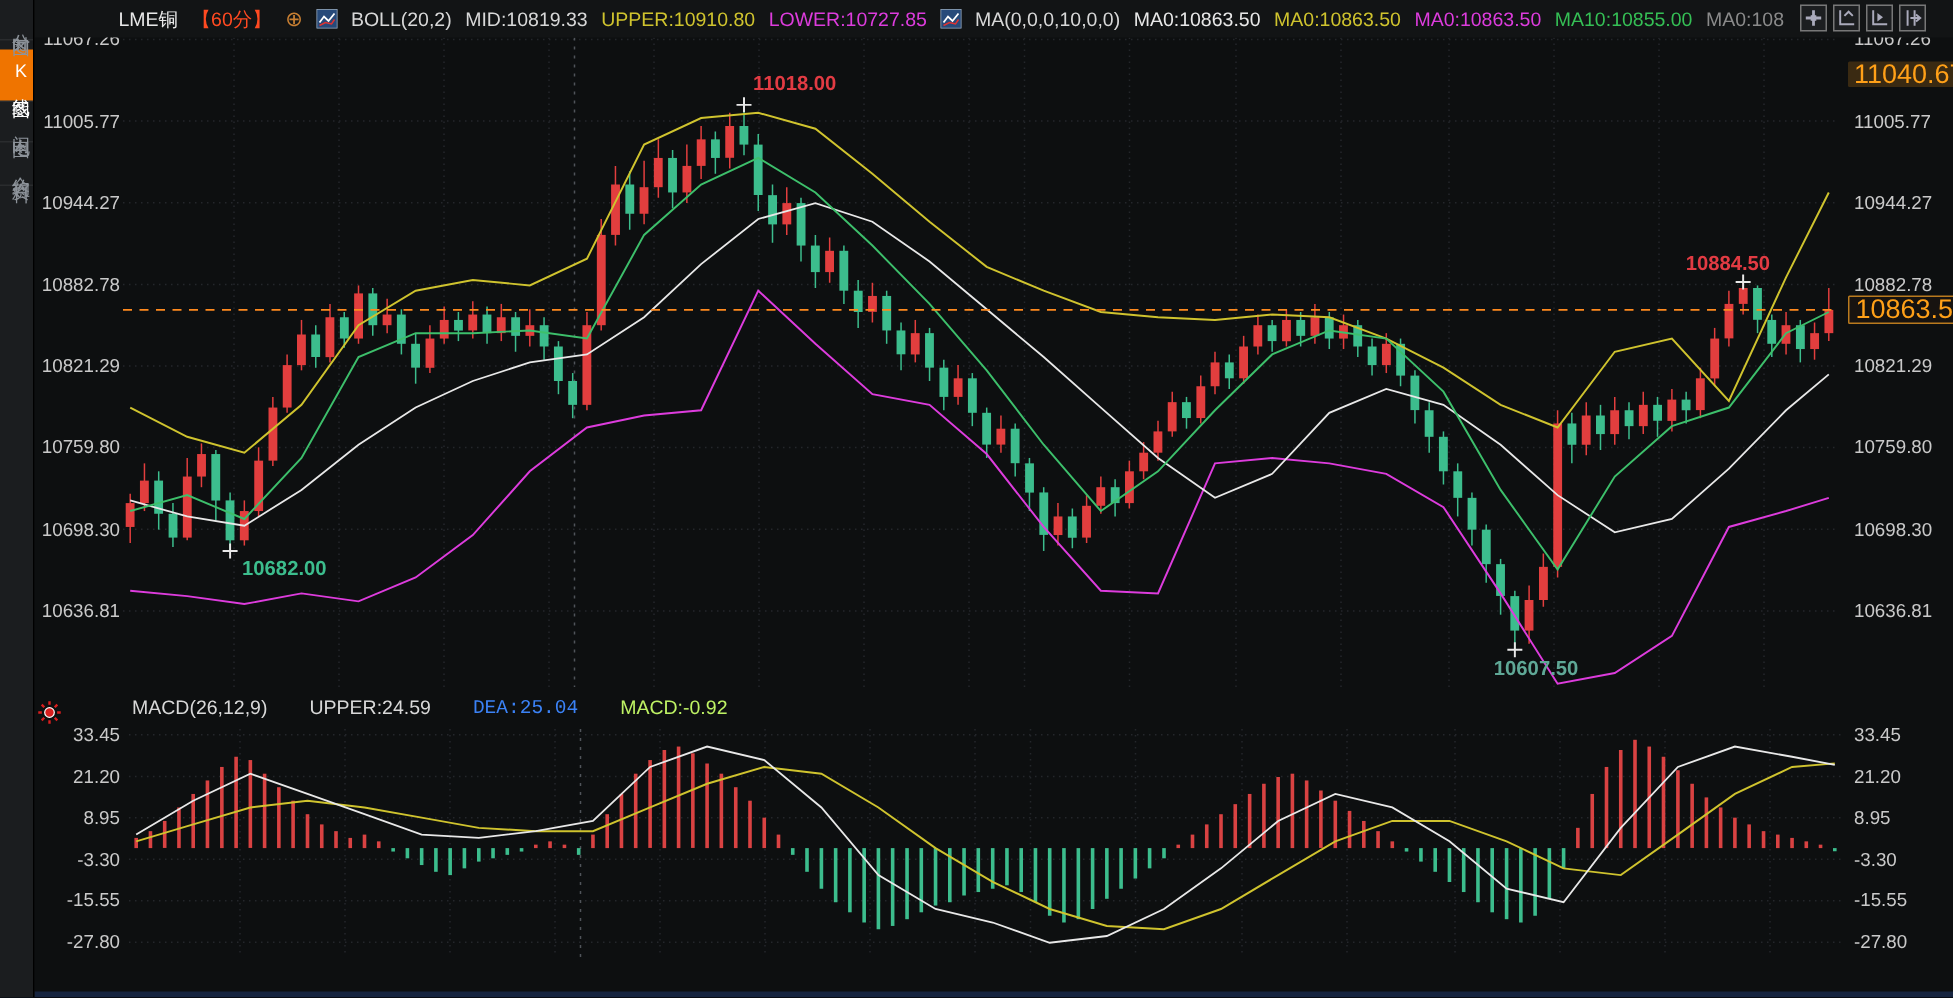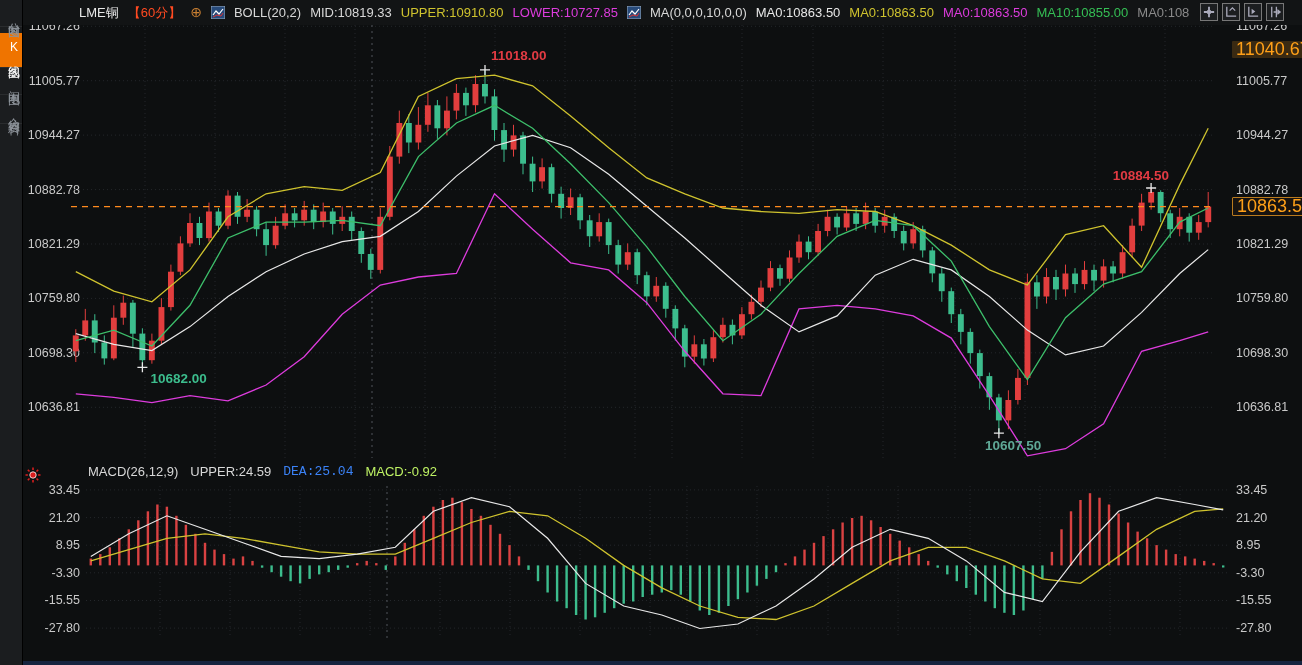--- a/index.html
+++ b/index.html
@@ -22,23 +22,23 @@
   
   .ylab{position:absolute;font-size:12.5px;color:#c9c9c9;line-height:16px;}
   #left-axis .ylab{right:6px;text-align:right;}
   #right-axis .ylab{left:8px;}
   #left-axis{position:absolute;left:22px;top:0;width:64px;height:640px;}
   #right-axis{position:absolute;left:1228px;top:0;width:74px;height:640px;}
   .pricetag{position:absolute;left:4px;font-size:18px;padding:0 4px;line-height:17px;border-radius:1px;}
   #tag-upper{color:#ffa018;background:#3a2a12;}
   #tag-last{color:#ffa018;background:#171310;border:1px solid #b97a1e;}
   
-  #main-plot{position:absolute;left:71px;top:25px;width:1142px;height:433px;}
+  #main-plot{position:absolute;left:82px;top:25px;width:1142px;height:433px;}
   #macd-plot{position:absolute;left:86px;top:486px;width:1142px;height:152px;}
-  #macd-header{position:absolute;left:88px;top:464px;height:20px;font-size:13px;display:flex;gap:12px;white-space:nowrap;z-index:3;}
+  #macd-header{position:absolute;left:88px;top:464px;height:20px;font-size:13px;display:flex;gap:28px;white-space:nowrap;z-index:3;}
   #macd-alert{position:absolute;left:24px;top:466px;width:18px;height:18px;}
   
   #bottom{position:absolute;left:0;top:640px;width:1302px;height:21px;background:#0d0f10;border-top:1px solid #2c2f33;z-index:6;}
   #period{position:absolute;left:86px;top:3px;color:#ff8a1e;font-size:13px;font-weight:bold;}
   #period .arr{font-size:10px;margin-left:6px;}
   .xtick{position:absolute;top:3px;transform:translateX(-50%);font-size:12.5px;font-weight:bold;color:#d8dadc;white-space:nowrap;}
   .xtick.boxed{color:#ff9a1e;border:1px solid #c87820;background:#171310;padding:0 5px;top:1px;font-weight:normal;}
   #navy{position:absolute;left:0;top:661px;width:1302px;height:4px;background:#16243f;}
   #watermark{position:absolute;right:8px;bottom:16px;font-size:38px;color:#ccd2d8;letter-spacing:2px;z-index:8;font-weight:400;}
   svg{display:block;}

